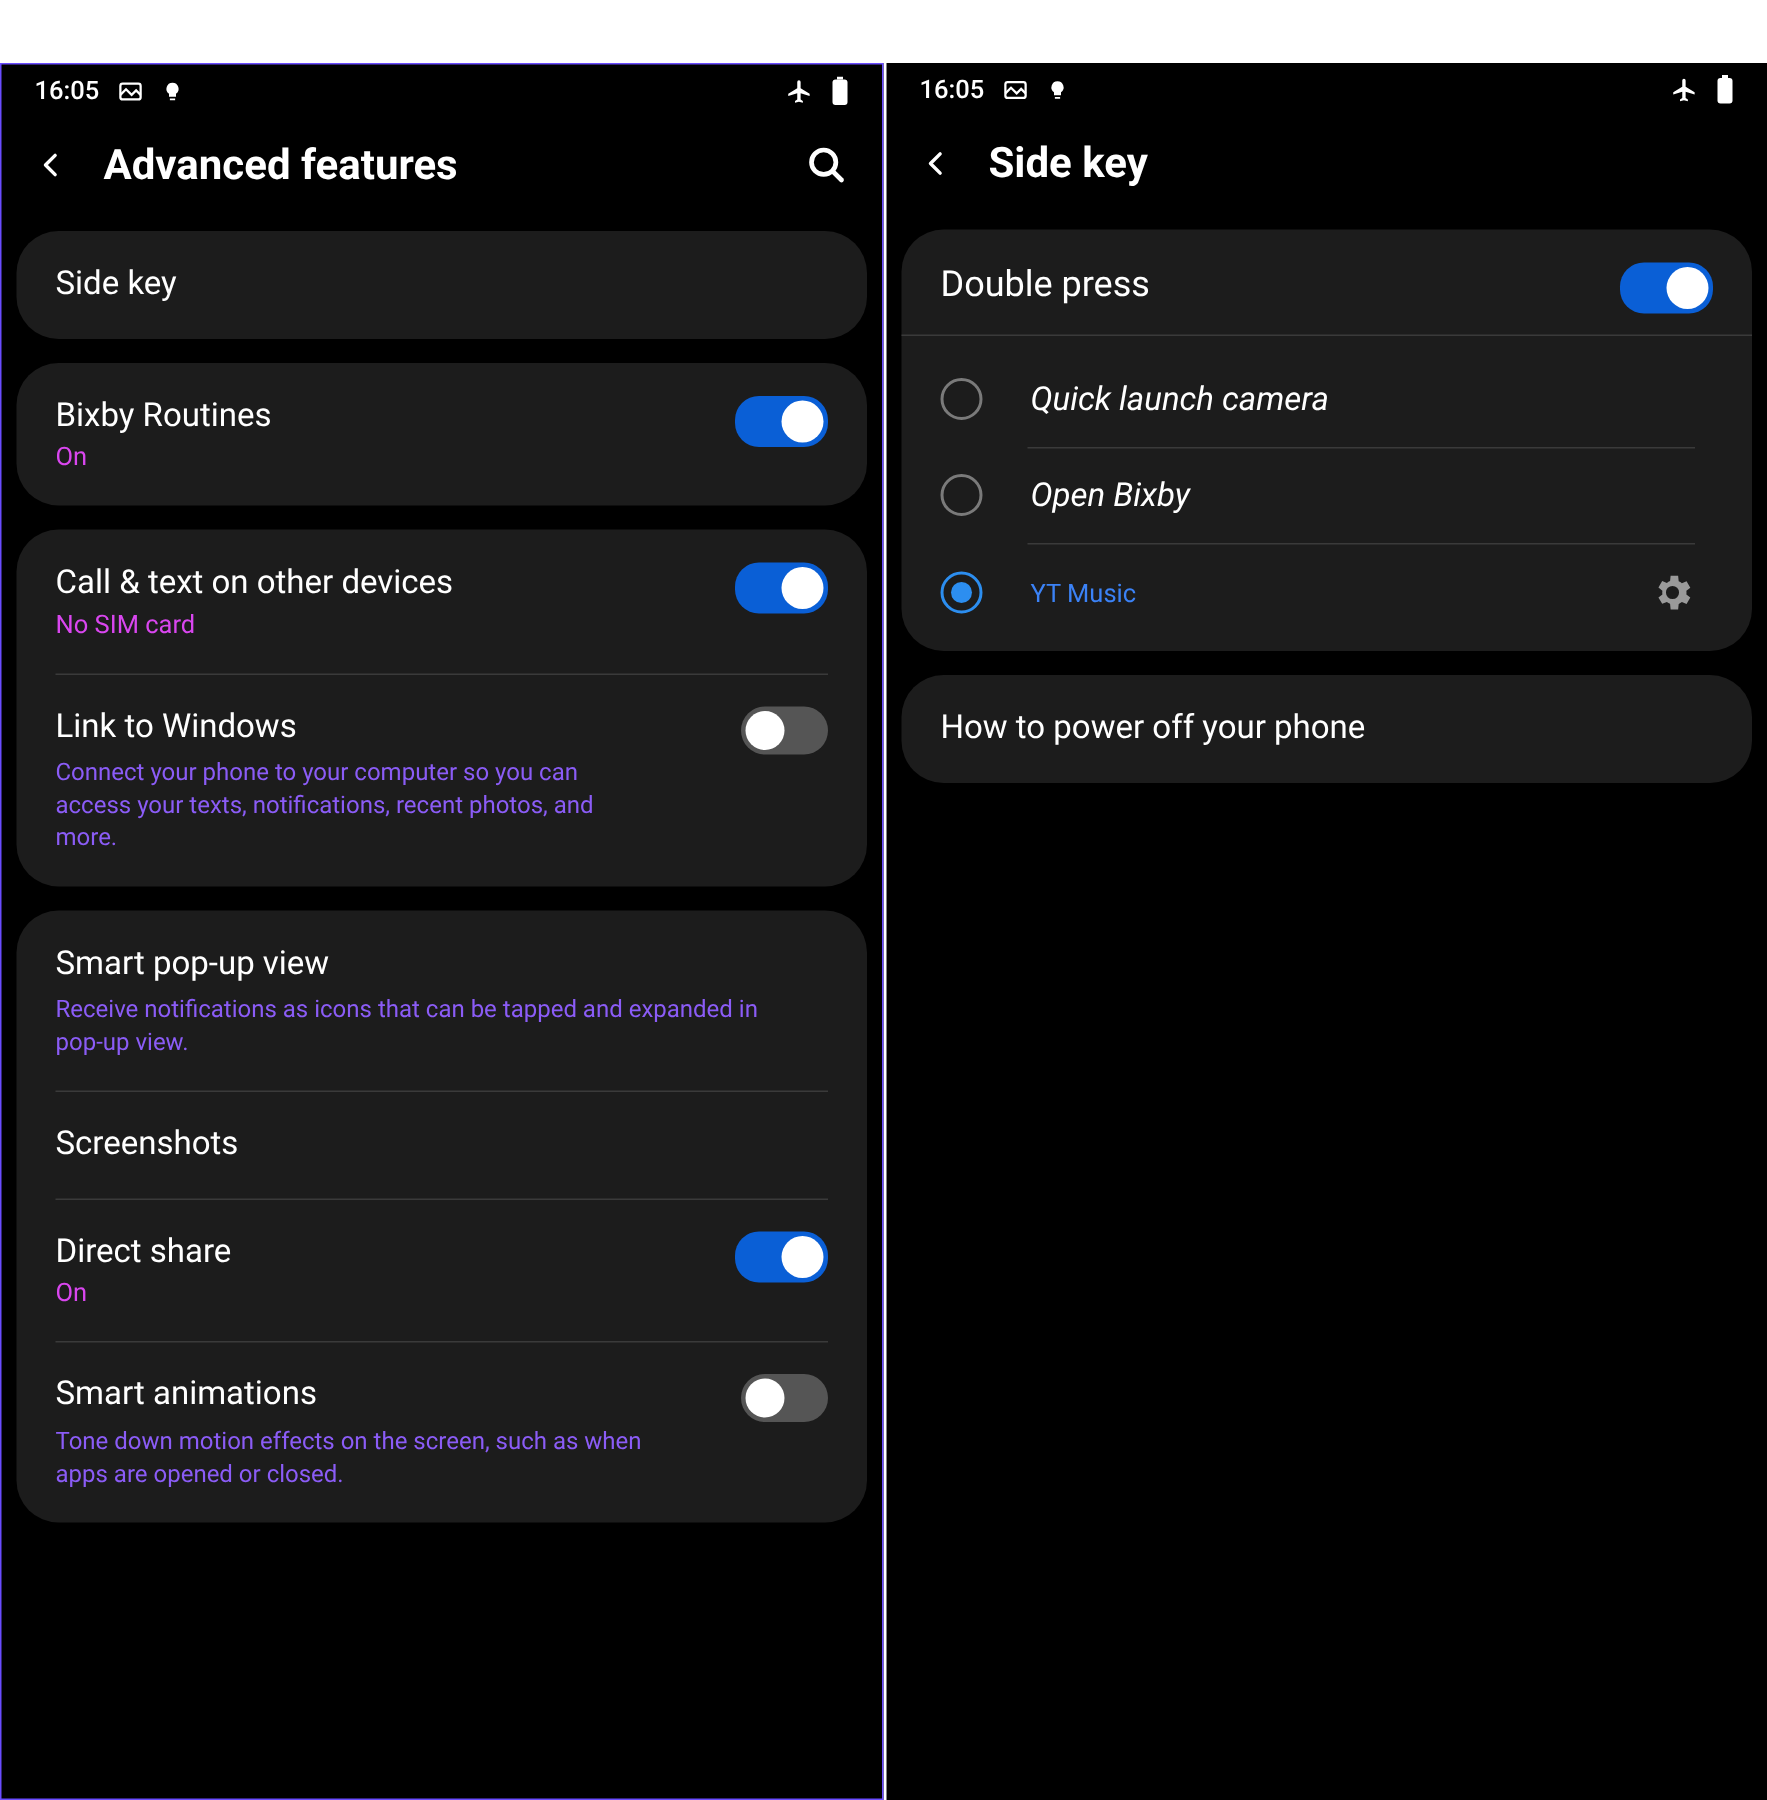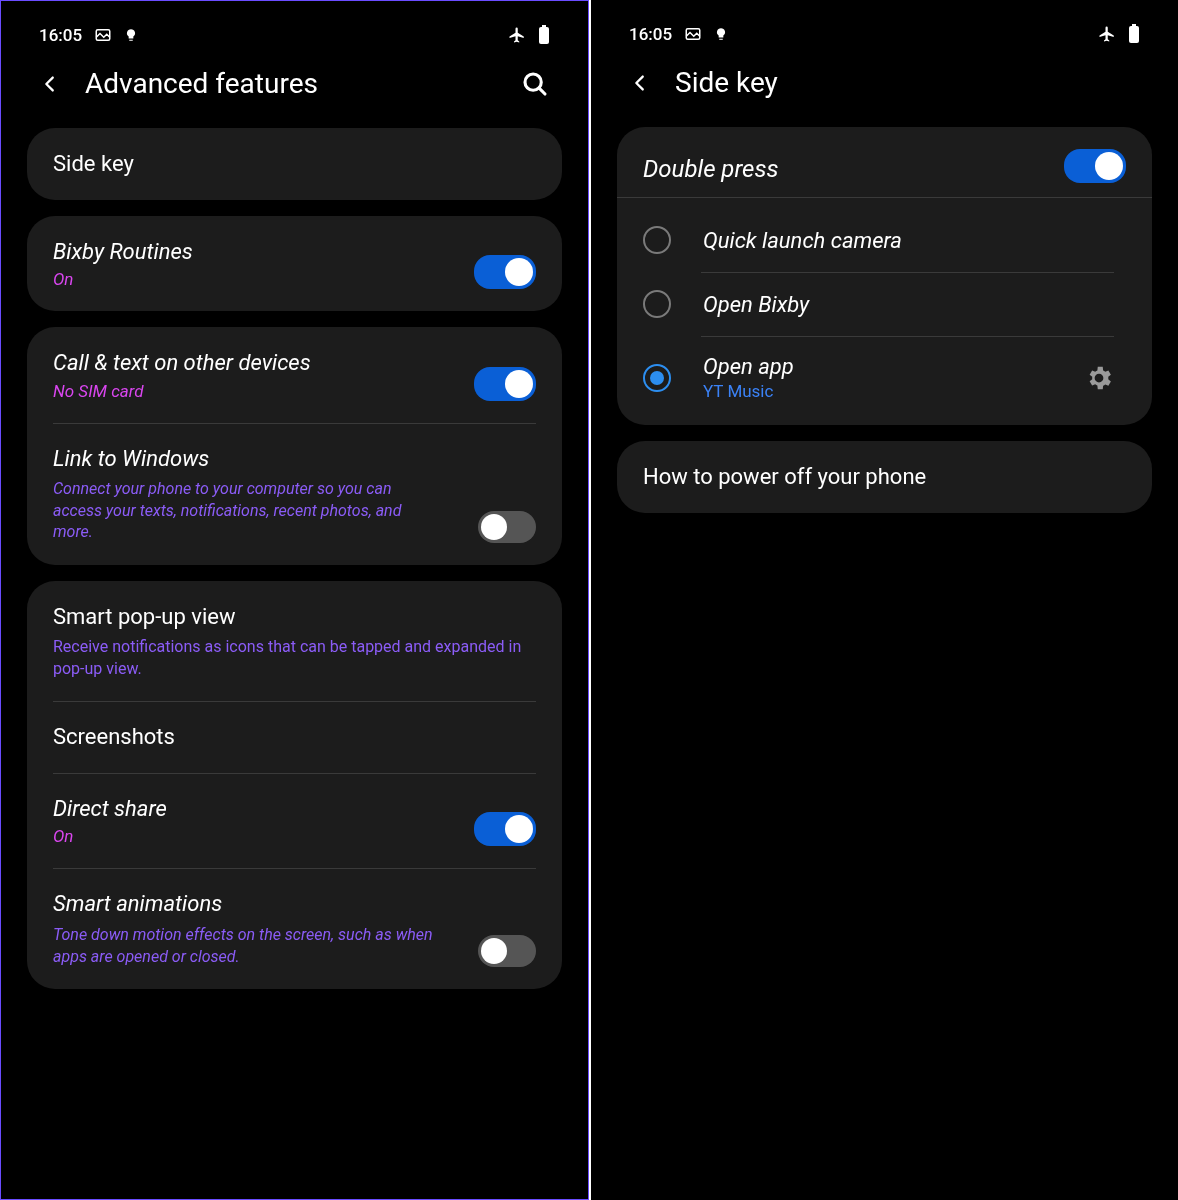--- a/index.html
+++ b/index.html
@@ -1,29 +1,29 @@
 <!DOCTYPE html>
 <html><head>
 <meta charset="utf-8">
 <style>
   * { margin:0; padding:0; box-sizing:border-box; font-family:-apple-system, Roboto, "Segoe UI", sans-serif; }
   body { background:#fff; display:flex; gap:2px; width:1178px; height:1200px; }
-  .phone { flex:1; background:#000; display:flex; flex-direction:column; padding:16px; color:#fff; overflow:hidden; }
+  .phone { flex:1; background:#000; display:flex; flex-direction:column; padding:0; color:#fff; overflow:hidden;margin-top:42px; }
   .phone.left { border:1px solid #6a4cff; }
   .status-bar { display:flex; justify-content:space-between; align-items:center; padding:8px 22px 4px 22px; font-size:17px; font-weight:500; }
   .status-left { display:flex; align-items:center; gap:12px; }
   .status-right { display:flex; align-items:center; gap:12px; }
   .header { display:flex; align-items:center; padding:18px 22px 28px 22px; }
   .back { margin-right:24px; display:flex; }
-  .title { font-size:28px; font-weight:400; flex:1; }
+  .title { font-size:28px; font-weight:700; flex:1; }
   .search-btn { display:flex; }
   .card-group { background:#1c1c1c; border-radius:28px; margin:0 10px 16px 10px; padding:0 0; }
   .row { padding:22px 26px; position:relative; }
   .row + .row::before { content:""; position:absolute; top:0; left:26px; right:26px; height:1px; background:#3a3a3a; }
-  .row-flex { display:flex; align-items:flex-end; justify-content:space-between;font-style:italic; }
+  .row-flex { display:flex; align-items:flex-start; justify-content:space-between; }
   .row-title { font-size:22px; font-weight:400; color:#fff; line-height:1.25; }
   .row-section { font-size:24px; font-weight:400; color:#fff; }
   .row-sub-blue { font-size:17px; color:#d946ef; margin-top:4px; }
   .row-sub-gray { font-size:16px; color:#8b5cf6; margin-top:6px; line-height:1.35; max-width:360px; }
   .toggle { width:58px; height:32px; border-radius:16px; position:relative; flex-shrink:0; }
   .toggle.on { background:#0a5fd6; }
   .toggle.off { background:#555; }
   .knob { width:26px; height:26px; border-radius:50%; background:#fff; position:absolute; top:3px; }
   .toggle.on .knob { right:3px; }
   .toggle.off .knob { left:3px; }
@@ -215,21 +215,20 @@
       </div>
       <div class="radio-row">
         <div class="radio"></div>
         <div class="text">
             <div class="radio-label">Open Bixby</div>
           </div>
       </div>
       <div class="radio-row">
         <div class="radio selected"></div>
         <div class="text">
-          <div class="radio-label">Open app</div>
           <div class="radio-sub">YT Music</div>
         </div>
         <span class="gear">
           <svg width="30" height="30" viewBox="0 0 24 24" fill="#9a9a9a">
               <path d="M19.4 13a7.5 7.5 0 000-2l2.1-1.6-2-3.4-2.5 1a7.6 7.6 0 00-1.7-1L15 3h-4l-.3 2.9a7.6 7.6 0 00-1.7 1l-2.5-1-2 3.4L6.6 11a7.5 7.5 0 000 2l-2.1 1.6 2 3.4 2.5-1a7.6 7.6 0 001.7 1L11 21h4l.3-2.9a7.6 7.6 0 001.7-1l2.5 1 2-3.4zM12 15.5A3.5 3.5 0 1115.5 12 3.5 3.5 0 0112 15.5z"></path>
             </svg>
         </span>
       </div>
     </div>
   </div>

